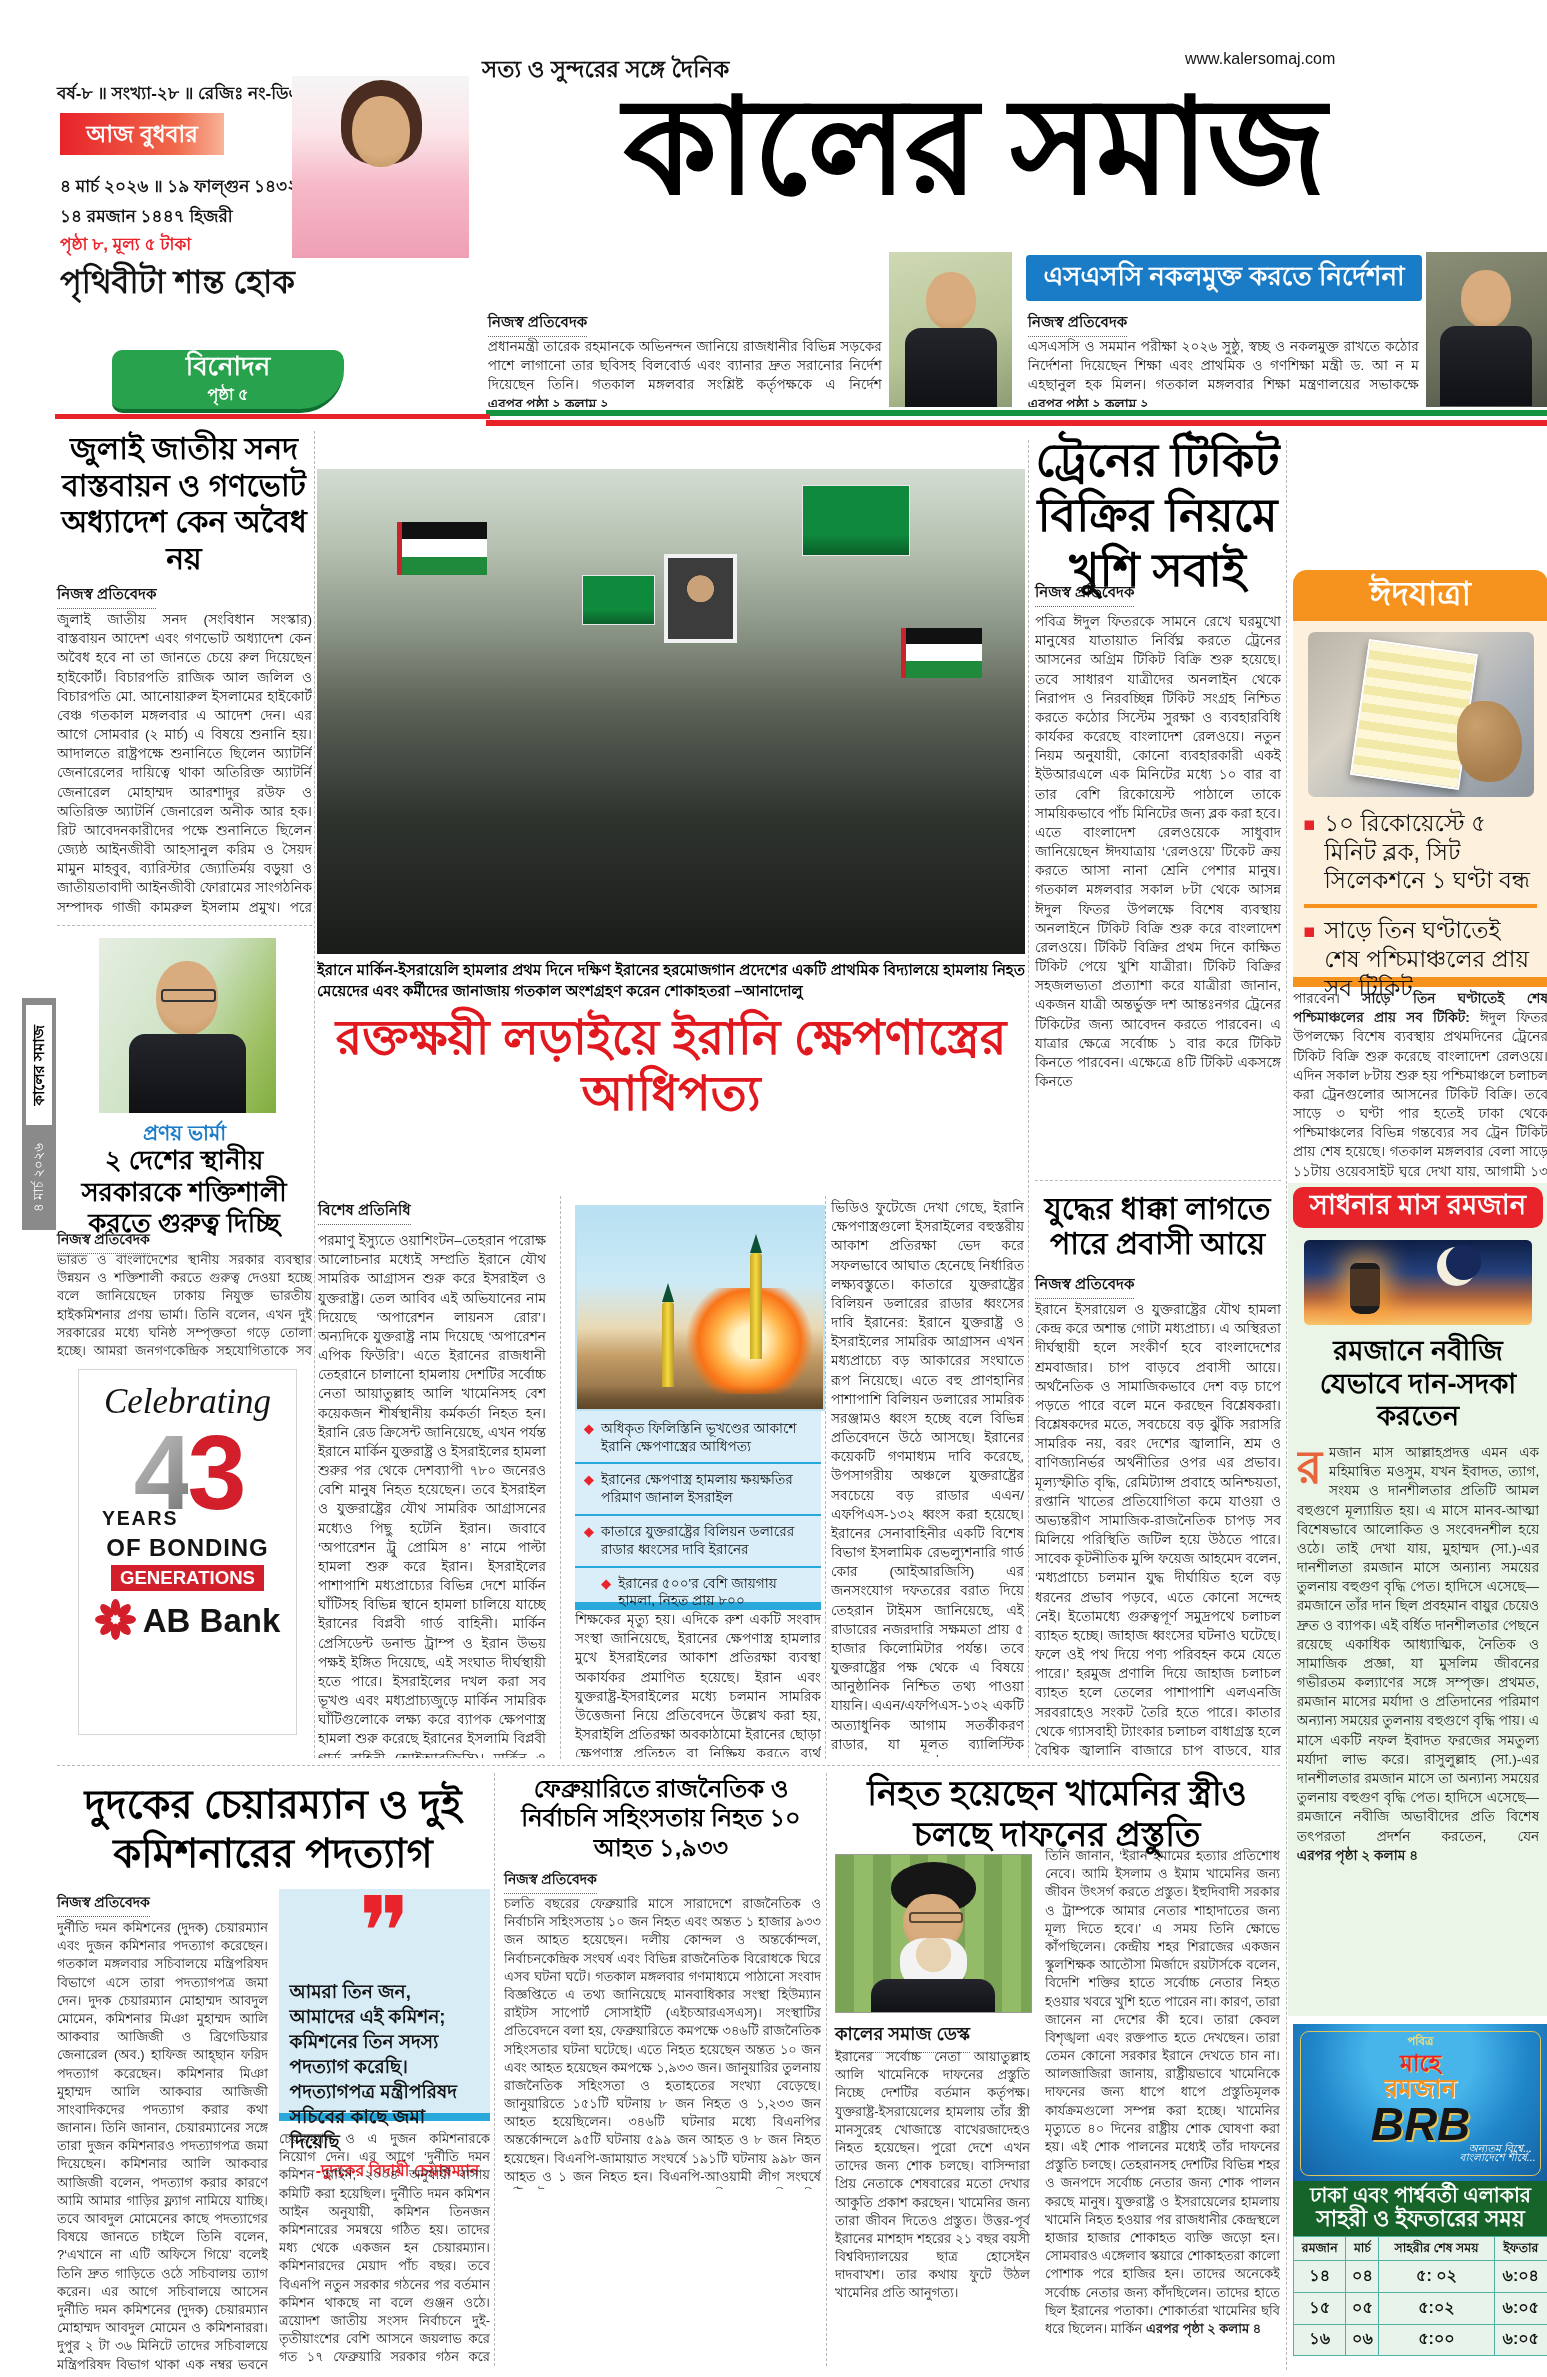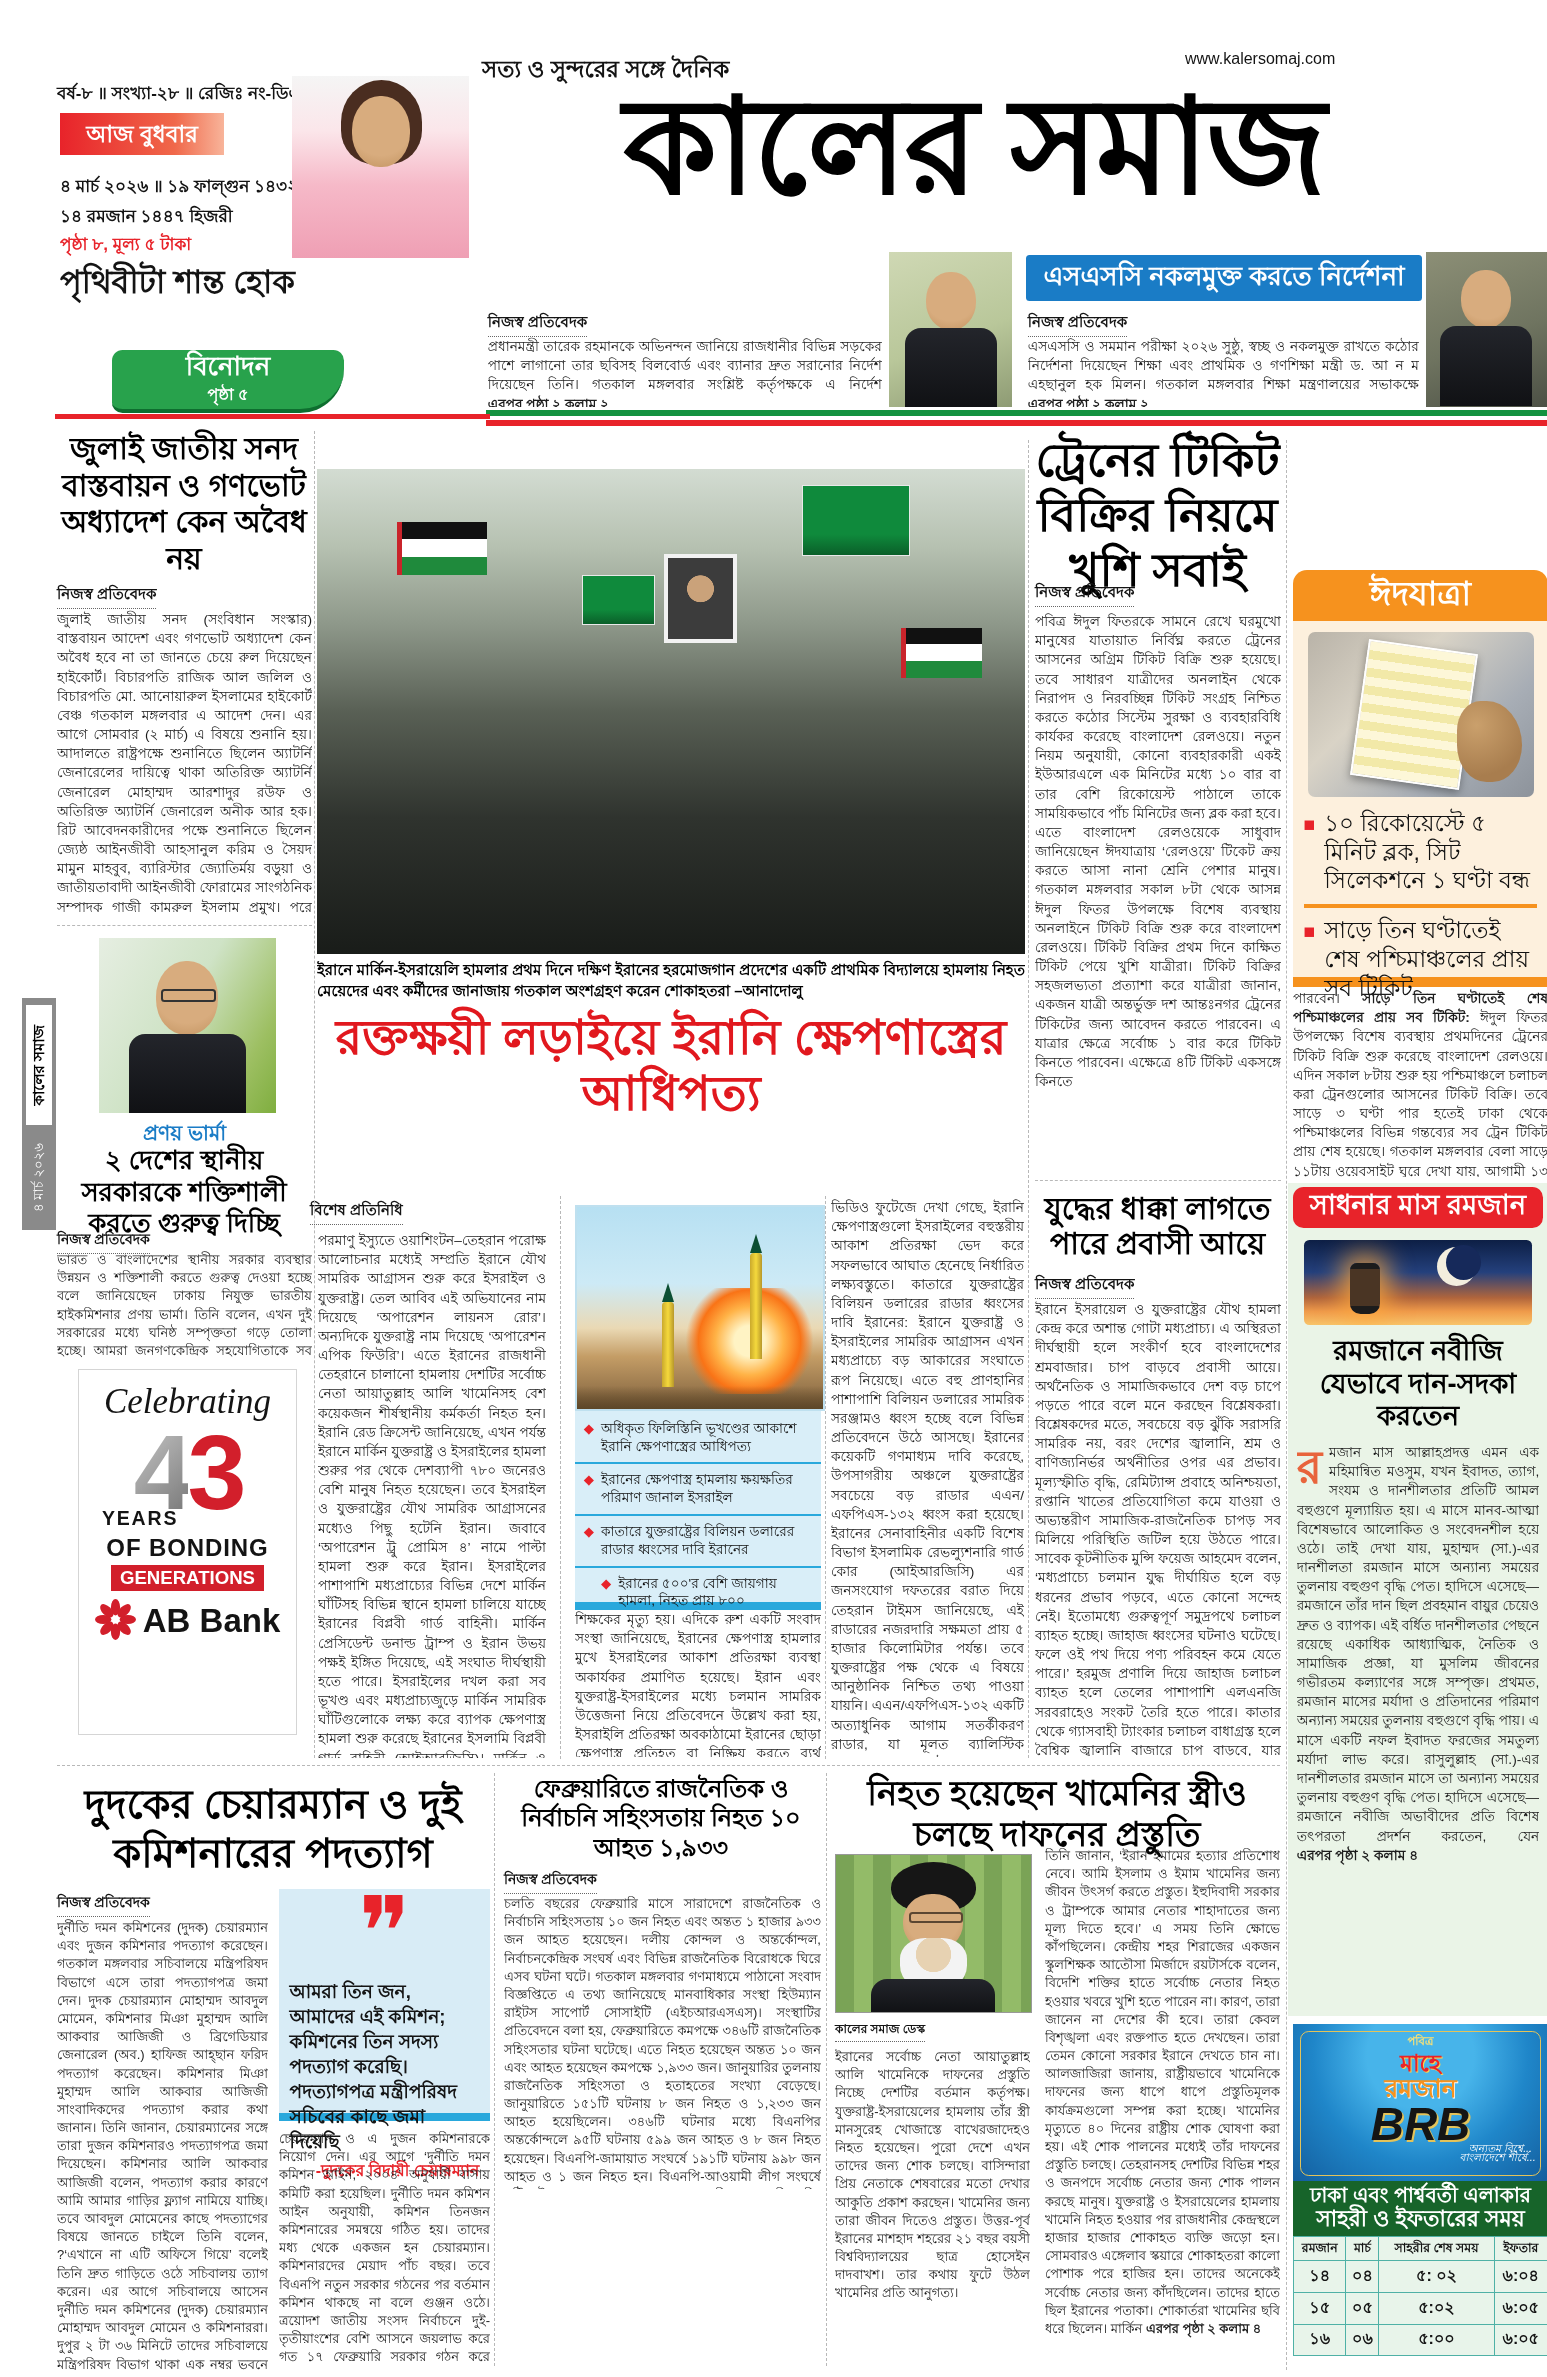--- a/index.html
+++ b/index.html
@@ -178,21 +178,21 @@
     <div class="abs flag-g" style="left:265px;top:106px;width:71px;height:48px"></div>
     <div class="abs frame-pic" style="left:347px;top:85px;width:65px;height:81px"></div>
     <div class="abs flag-p" style="left:584px;top:159px;width:76px;height:50px"></div>
   </div>
   <div class="abs bodytext" style="left:317px;top:959px;width:708px;height:46px;font-size:15px;font-weight:bold;color:#000">
     <span>ইরানে মার্কিন-ইসরায়েলি হামলার প্রথম দিনে দক্ষিণ ইরানের হরমোজগান প্রদেশের একটি প্রাথমিক বিদ্যালয়ে হামলায় নিহত মেয়েদের এবং কর্মীদের জানাজায় গতকাল অংশগ্রহণ করেন শোকাহতরা</span>
     <span class="jump-inline">–আনাদোলু</span>
   </div>
   <div class="abs ctr" style="left:317px;top:1010px;width:708px;font-size:48px;font-weight:900;line-height:1.16;color:#e1181e">রক্তক্ষয়ী লড়াইয়ে ইরানি ক্ষেপণাস্ত্রের আধিপত্য</div>
 
-  <div class="abs" style="left:310px;top:1198px"><span class="byline">বিশেষ প্রতিনিধি</span></div>
+  <div class="abs" style="left:318px;top:1198px"><span class="byline">বিশেষ প্রতিনিধি</span></div>
   <div class="abs bodytext" style="left:318px;top:1231px;width:228px;height:527px">পরমাণু ইস্যুতে ওয়াশিংটন–তেহরান পরোক্ষ আলোচনার মধ্যেই সম্প্রতি ইরানে যৌথ সামরিক আগ্রাসন শুরু করে ইসরাইল ও যুক্তরাষ্ট্র। তেল আবিব এই অভিযানের নাম দিয়েছে ‘অপারেশন লায়নস রোর’। অন্যদিকে যুক্তরাষ্ট্র নাম দিয়েছে ‘অপারেশন এপিক ফিউরি’। এতে ইরানের রাজধানী তেহরানে চালানো হামলায় দেশটির সর্বোচ্চ নেতা আয়াতুল্লাহ আলি খামেনিসহ বেশ কয়েকজন শীর্ষস্থানীয় কর্মকর্তা নিহত হন। ইরানি রেড ক্রিসেন্ট জানিয়েছে, এখন পর্যন্ত ইরানে মার্কিন যুক্তরাষ্ট্র ও ইসরাইলের হামলা শুরুর পর থেকে দেশব্যাপী ৭৮০ জনেরও বেশি মানুষ নিহত হয়েছেন। তবে ইসরাইল ও যুক্তরাষ্ট্রের যৌথ সামরিক আগ্রাসনের মধ্যেও পিছু হটেনি ইরান। জবাবে ‘অপারেশন ট্রু প্রোমিস ৪’ নামে পাল্টা হামলা শুরু করে ইরান। ইসরাইলের পাশাপাশি মধ্যপ্রাচ্যের বিভিন্ন দেশে মার্কিন ঘাঁটিসহ বিভিন্ন স্থানে হামলা চালিয়ে যাচ্ছে ইরানের বিপ্লবী গার্ড বাহিনী। মার্কিন প্রেসিডেন্ট ডনাল্ড ট্রাম্প ও ইরান উভয় পক্ষই ইঙ্গিত দিয়েছে, এই সংঘাত দীর্ঘস্থায়ী হতে পারে। ইসরাইলের দখল করা সব ভূখণ্ড এবং মধ্যপ্রাচ্যজুড়ে মার্কিন সামরিক ঘাঁটিগুলোকে লক্ষ্য করে ব্যাপক ক্ষেপণাস্ত্র হামলা শুরু করেছে ইরানের ইসলামি বিপ্লবী গার্ড বাহিনী (আইআরজিসি)। মার্কিন ও ইসরাইলি বিমান হামলায় আয়াতুল্লাহ আলী খামেনিসহ অসংখ্য মানুষ প্রাণ হারানোর পর এ হামলা শুরু হয়েছে। তবে ইরানের আধা-সরকারি সংবাদ সংস্থা তাসনিম জানিয়েছে, ইরানের পাল্টা পদক্ষেপের পেছনে যে উসকানিমূলক ঘটনাগুলো কাজ করেছে, তার মধ্যে একটি স্কুলে যুক্তরাষ্ট্র ও ইসরাইলি বাহিনীর প্রাণঘাতী হামলার ঘটনাও রয়েছে। ওই হামলায় প্রায় ১৭০ জন শিক্ষার্থী ও</div>
 
   <div class="abs photo missile-sky" style="left:575px;top:1205px;width:246px;height:202px;border:2.7px solid #bfe0ef">
     <div class="abs flame" style="left:106px;top:81px;width:133px;height:106px"></div>
     <div class="abs" style="left:173px;top:26.5px">
         <div class="mis-tip"></div>
         <div class="missile" style="width:12.4px;height:106px"></div>
       </div>
     <div class="abs" style="left:85px;top:76px">
         <div class="mis-tip"></div>
@@ -346,21 +346,21 @@
   <div class="abs vdash" style="left:826px;top:1773px;height:593px"></div>
 
   <div class="abs headline ctr" style="left:833px;top:1773px;width:448px;font-size:34px;line-height:1.2">নিহত হয়েছেন খামেনির স্ত্রীও চলছে দাফনের প্রস্তুতি</div>
   <div class="abs photo khm" style="left:835px;top:1854px;width:195px;height:157px;border:0.9px solid #999">
     <div class="abs turban" style="left:55px;top:7px;width:85px;height:51px"></div>
     <div class="abs face" style="left:67px;top:39px;width:60px;height:57px"></div>
     <div class="abs" style="left:73px;top:57px;width:50px;height:7px;border:2.7px solid #5a4632;border-radius:3.5px"></div>
     <div class="abs beard" style="left:64px;top:83px;width:67px;height:55px"></div>
     <div class="abs suit" style="left:35px;top:124px;width:124px;height:34px"></div>
   </div>
-  <div class="abs" style="left:835px;top:2020px"><span class="byline" style="font-size:12px">কালের সমাজ ডেস্ক</span></div>
+  <div class="abs" style="left:835px;top:2020px"><span class="byline" style="font-size:18px">কালের সমাজ ডেস্ক</span></div>
   <div class="abs bodytext" style="left:835px;top:2048px;width:195px;height:322px;font-size:13px">ইরানের সর্বোচ্চ নেতা আয়াতুল্লাহ আলি খামেনিকে দাফনের প্রস্তুতি নিচ্ছে দেশটির বর্তমান কর্তৃপক্ষ। যুক্তরাষ্ট্র-ইসরায়েলের হামলায় তাঁর স্ত্রী মানসুরেহ খোজাস্তে বাখেরজাদেহও নিহত হয়েছেন। পুরো দেশে এখন তাদের জন্য শোক চলছে। বাসিন্দারা প্রিয় নেতাকে শেষবারের মতো দেখার আকুতি প্রকাশ করছেন। খামেনির জন্য তারা জীবন দিতেও প্রস্তুত। উত্তর-পূর্ব ইরানের মাশহাদ শহরের ২১ বছর বয়সী বিশ্ববিদ্যালয়ের ছাত্র হোসেইন দাদবাখশ। তার কথায় ফুটে উঠল খামেনির প্রতি আনুগত্য।</div>
   <div class="abs bodytext" style="left:1045px;top:1847px;width:235px;height:524px;font-size:13px">
     <span>তিনি জানান, ‘ইরান ইমামের হত্যার প্রতিশোধ নেবে। আমি ইসলাম ও ইমাম খামেনির জন্য জীবন উৎসর্গ করতে প্রস্তুত। ইহুদিবাদী সরকার ও ট্রাম্পকে আমার নেতার শাহাদাতের জন্য মূল্য দিতে হবে।’ এ সময় তিনি ক্ষোভে কাঁপছিলেন। কেন্দ্রীয় শহর শিরাজের একজন স্কুলশিক্ষক আতৌসা মির্জাদে রয়টার্সকে বলেন, বিদেশি শক্তির হাতে সর্বোচ্চ নেতার নিহত হওয়ার খবরে খুশি হতে পারেন না। কারণ, তারা জানেন না দেশের কী হবে। তারা কেবল বিশৃঙ্খলা এবং রক্তপাত হতে দেখছেন। তারা তেমন কোনো সরকার ইরানে দেখতে চান না। আলজাজিরা জানায়, রাষ্ট্রীয়ভাবে খামেনিকে দাফনের জন্য ধাপে ধাপে প্রস্তুতিমূলক কার্যক্রমগুলো সম্পন্ন করা হচ্ছে। খামেনির মৃত্যুতে ৪০ দিনের রাষ্ট্রীয় শোক ঘোষণা করা হয়। এই শোক পালনের মধ্যেই তাঁর দাফনের প্রস্তুতি চলছে। তেহরানসহ দেশটির বিভিন্ন শহর ও জনপদে সর্বোচ্চ নেতার জন্য শোক পালন করছে মানুষ। যুক্তরাষ্ট্র ও ইসরায়েলের হামলায় খামেনি নিহত হওয়ার পর রাজধানীর কেন্দ্রস্থলে হাজার হাজার শোকাহত ব্যক্তি জড়ো হন। সোমবারও এঙ্গেলাব স্কয়ারে শোকাহতরা কালো পোশাক পরে হাজির হন। তাদের অনেকেই সর্বোচ্চ নেতার জন্য কাঁদছিলেন। তাদের হাতে ছিল ইরানের পতাকা। শোকার্তরা খামেনির ছবি ধরে ছিলেন। মার্কিন</span>
     <span class="jump-inline">এরপর পৃষ্ঠা ২ কলাম ৪</span>
   </div>
 
   <div class="abs vdash" style="left:314px;top:431px;height:1327px"></div>
   <div class="abs vdash" style="left:560px;top:1196px;height:563px"></div>
   <div class="abs vdash" style="left:825px;top:1196px;height:563px"></div>
   <div class="abs vdash" style="left:1028px;top:440px;height:1318px"></div>

